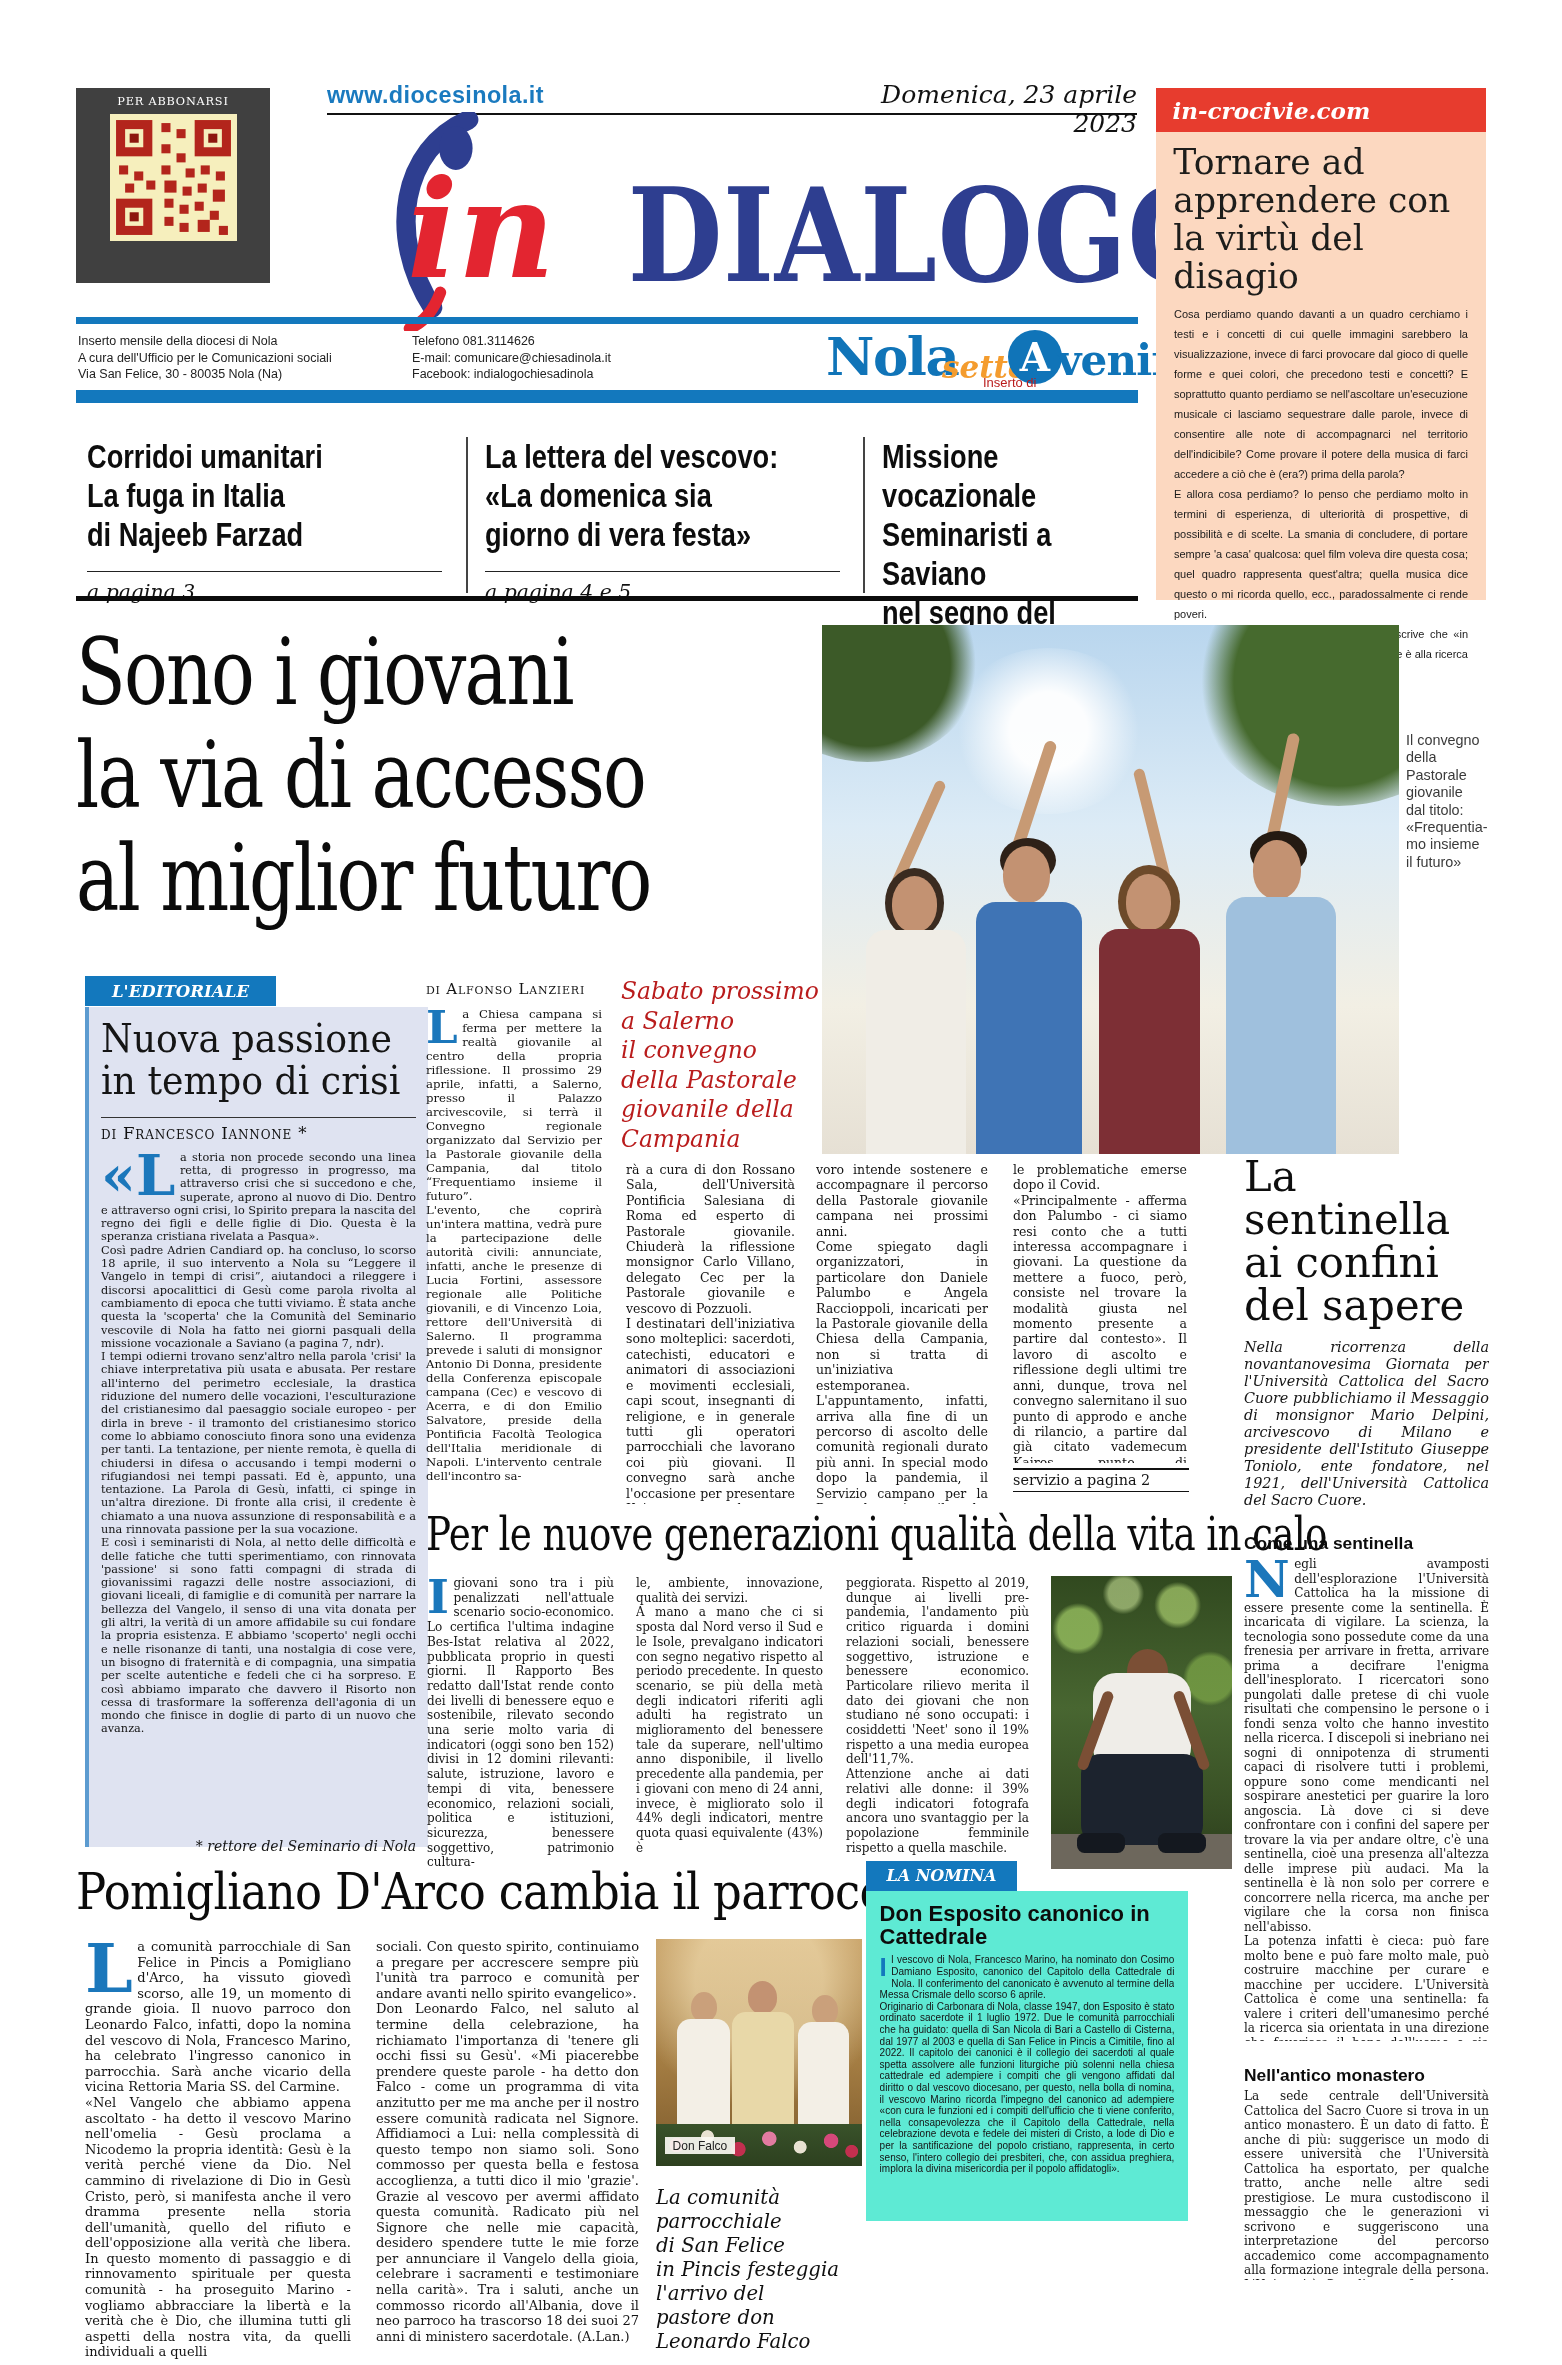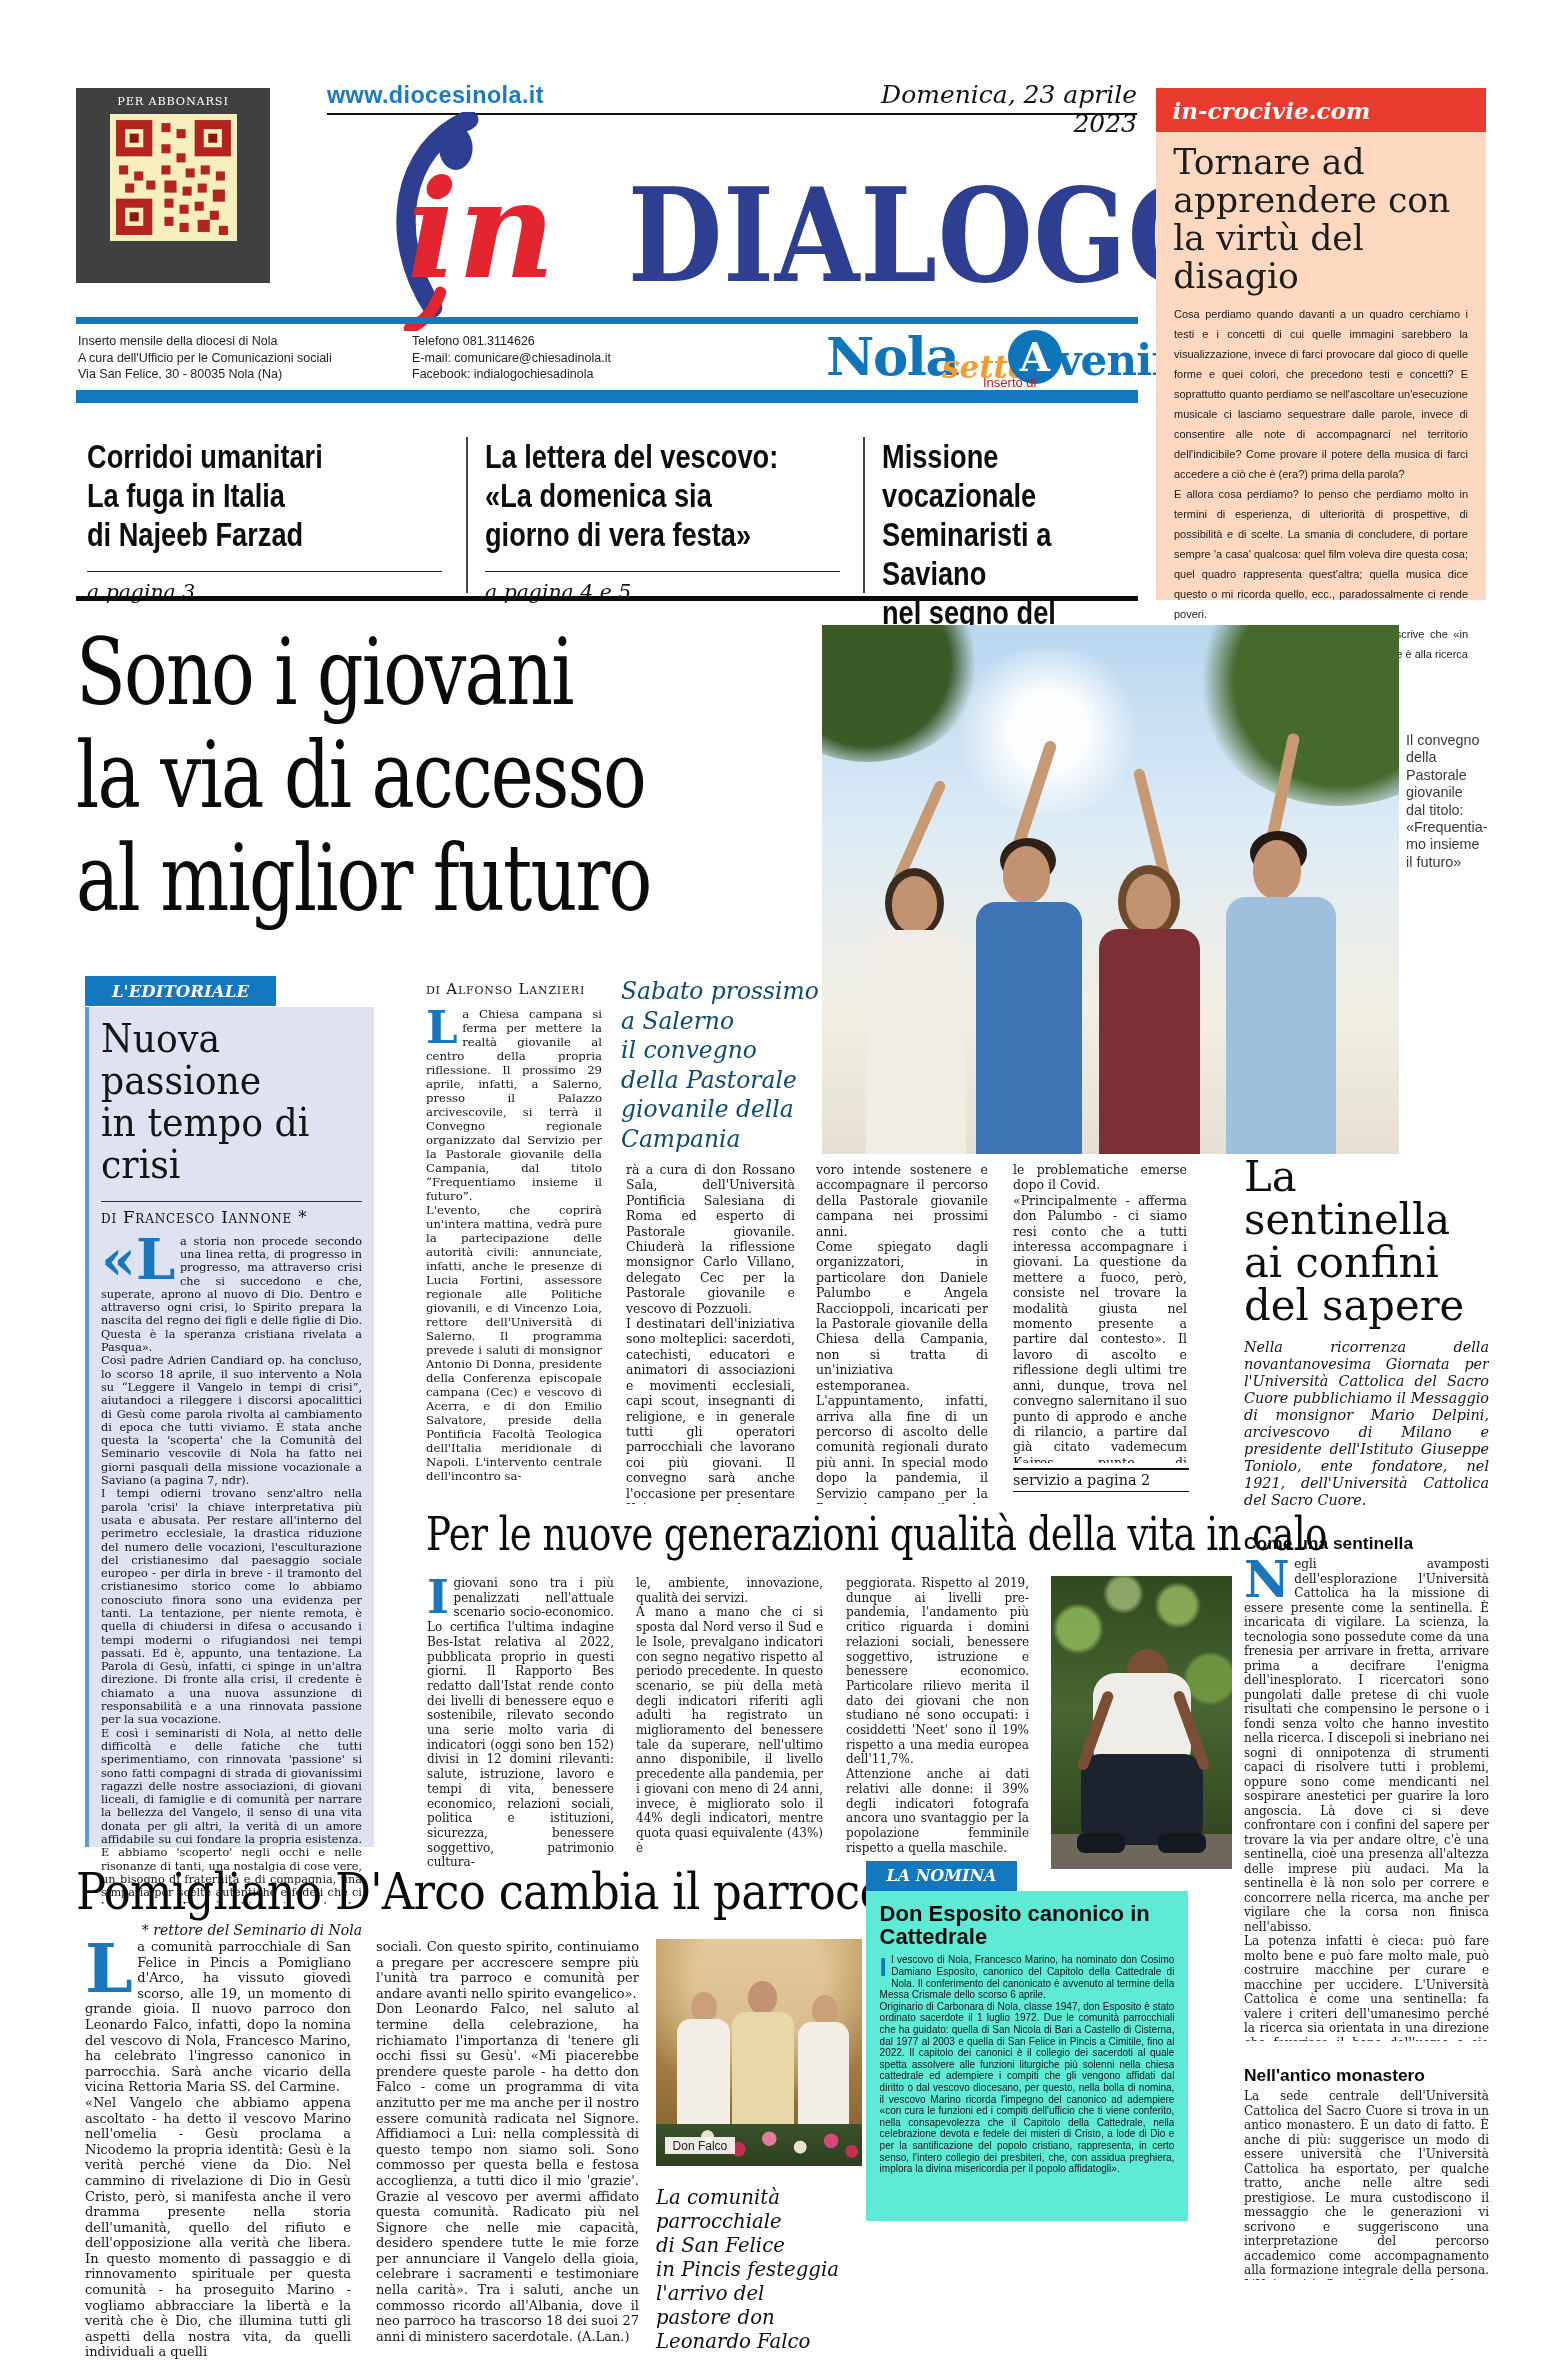--- a/index.html
+++ b/index.html
@@ -59,33 +59,33 @@
 
   
   #headline{left:76px;top:621px;width:967px;font-size:91px;line-height:103px;letter-spacing:-2.3px;
             transform:scaleX(.8);transform-origin:0 0;color:#0b0b0b;}
   #photo1{left:822px;top:625px;width:577px;height:529px;overflow:hidden;}
   #photocap{left:1406px;top:732px;width:89px;font-size:14.4px;line-height:17.4px;color:#3a3a3a;}
 
   
   #edlabel{left:85px;top:976px;width:191px;height:30px;background:#1378bd;color:#fff;
            font-style:italic;font-weight:bold;font-size:16.6px;line-height:30px;text-align:center;}
-  #edbox{left:85px;top:1007px;width:289px;height:840px;background:#dfe3f1;border-left:4.5px solid #5c9bd0;
+  #edbox{left:85px;top:1007px;width:343px;height:840px;background:#dfe3f1;border-left:4.5px solid #5c9bd0;
          padding:10.6px 12px;box-sizing:border-box;}
   #edtitle{font-size:39px;line-height:42px;color:#151515;transform:scaleX(.93);transform-origin:0 0;width:107%;}
   #edrule{height:1.5px;background:#333;border:0;margin:15px 0 6px 0;}
   #edby{font-variant:small-caps;font-size:16.6px;letter-spacing:0.8px;color:#111;}
   #edbody{margin-top:7.6px;font-size:11.3px;line-height:13.3px;height:669px;}
   #edsign{text-align:right;font-style:italic;font-size:14px;margin-top:18px;}
   .drop{float:left;color:#1b77bb;line-height:.78;margin:3px 4.5px 0 0;font-weight:bold;}
 
   
   #lanby{left:426px;top:980px;width:181px;font-variant:small-caps;font-size:15px;letter-spacing:0.8px;}
   #lancol{left:426px;top:1007px;width:176px;height:497px;font-size:11.7px;line-height:14px;}
-  #standfirst{left:621px;top:977px;width:238px;font-style:italic;font-size:23.4px;line-height:29.5px;color:#0c4a6e;}
+  #standfirst{left:621px;top:977px;width:238px;font-style:italic;font-size:23.4px;line-height:29.5px;color:#b91c1c;}
   .bandcol{top:1162px;height:342px;font-size:12.5px;line-height:15.4px;}
   #colB{left:626px;width:169px;}
   #colC{left:816px;width:172px;}
   #colD{left:1013px;width:174px;height:301px;}
   #servizio{left:1013px;top:1468px;width:174px;border-top:2.3px solid #111;border-bottom:0.8px solid #111;
             text-align:left;font-size:14.4px;padding:1.5px 1.5px 3.8px 0;}
 
   
   #sent{left:1244px;top:1155px;width:245px;height:1125px;}
   #senttitle{font-size:43px;line-height:43px;color:#0e0e0e;transform:scaleX(.97);transform-origin:0 0;}

